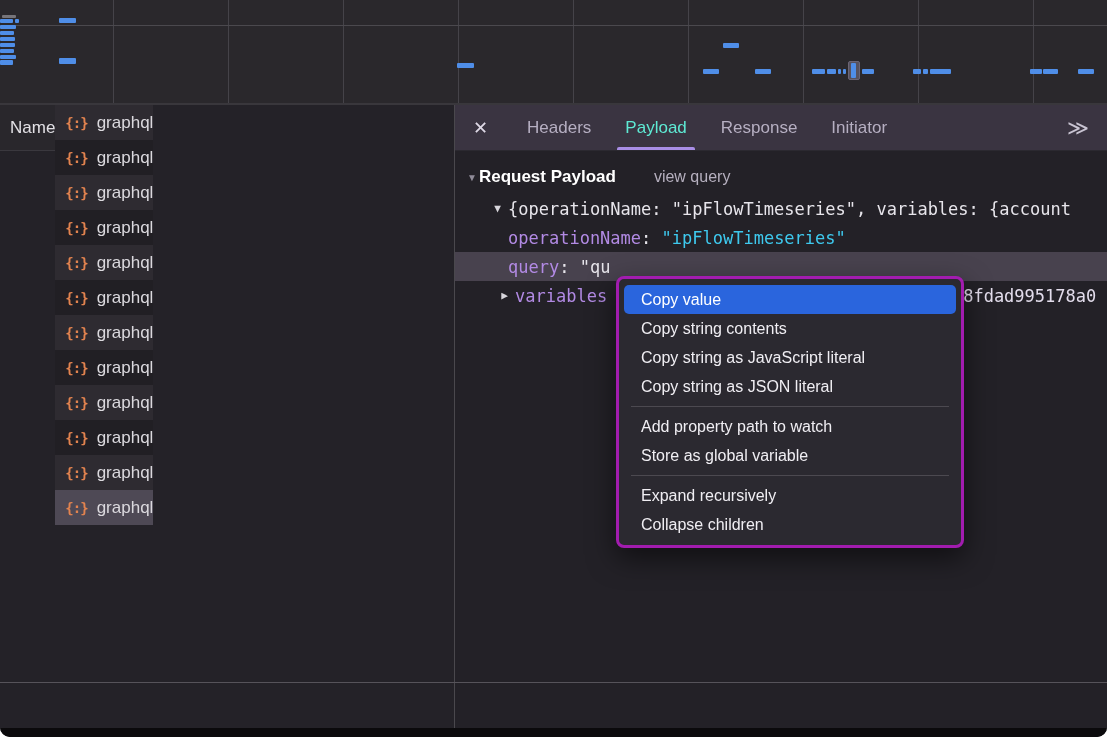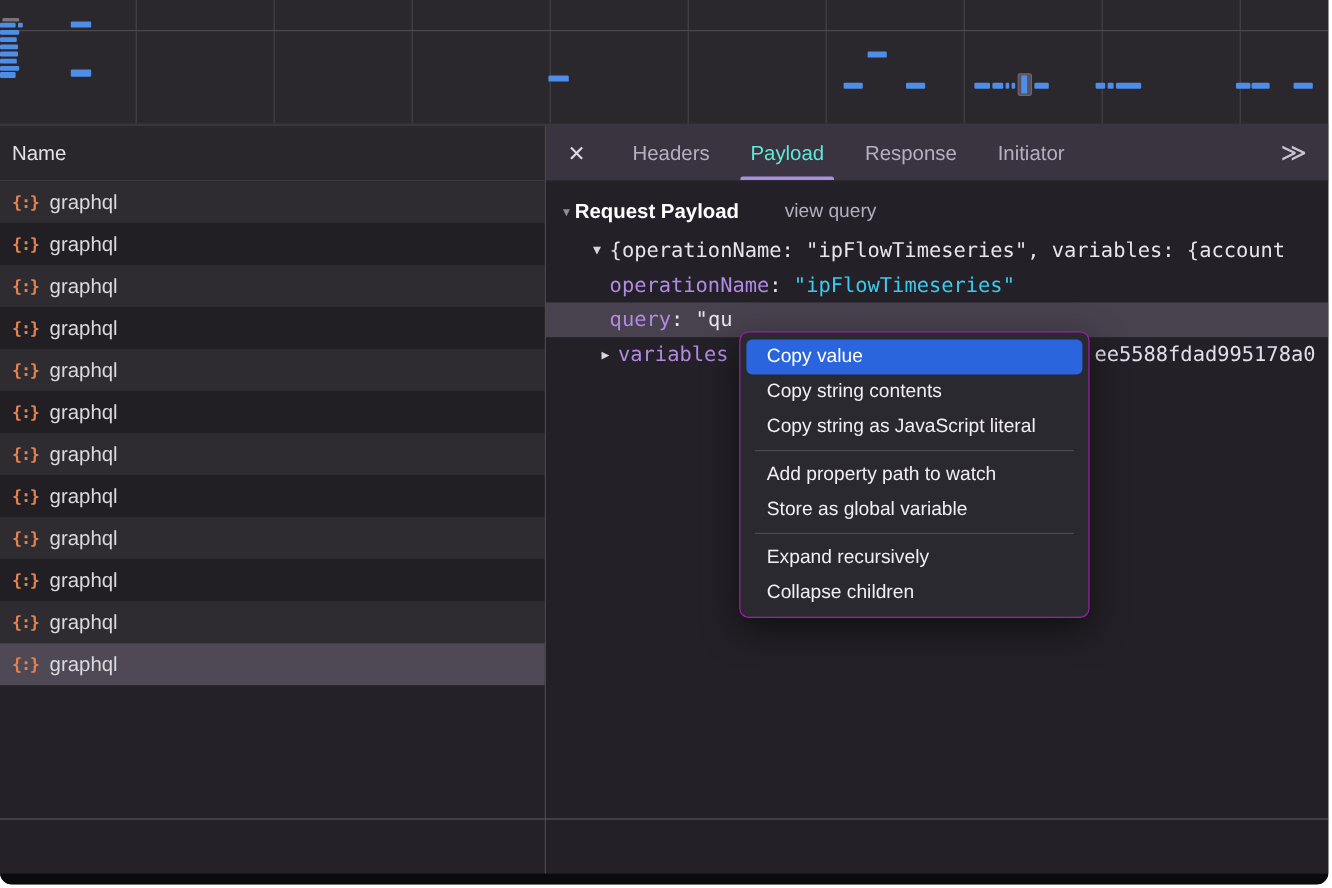--- a/index.html
+++ b/index.html
@@ -10,21 +10,21 @@
   .timeline{position:relative;height:103px;background:#2a282c;border-bottom:2px solid #39373c;overflow:hidden;}
   .vgrid{position:absolute;top:0;bottom:0;width:1px;background:#454349;}
   .hgrid{position:absolute;left:0;right:0;height:1px;background:#4b494e;}
   .tbar{position:absolute;border-radius:1px;}
   .tbar.b{background:var(--bar-blue,#4f8ee8);}
   .tbar.g{background:#77757a;}
   .tbar.m{background:#57525e;border:1px solid #6b6575;box-sizing:border-box;border-radius:2px;}
 
   
   .main{display:flex;height:623px;position:relative;}
-  .left-panel{width:454px;background:#242228;display:flex;flex-direction:column;}
+  .left-panel{width:454px;background:#242228;display:flex;flex-direction:row;}
   .v-divider{width:1px;background:#4a484d;}
   .right-panel{flex:1;background:#232127;overflow:hidden;position:relative;}
 
   
   .name-header{height:46px;background:#29272c;border-bottom:1px solid #3a383e;display:flex;align-items:center;padding-left:10px;box-sizing:border-box;font-size:17px;color:#e2e0e5;}
   .req-row{height:35px;display:flex;align-items:center;padding-left:10px;box-sizing:border-box;}
   .req-row.odd{background:#2e2b31;}
   .req-row.even{background:#211f24;}
   .req-row.selected{background:#4e4955;}
   .json-icon{font-family:"DejaVu Sans Mono",monospace;font-size:14px;font-weight:bold;color:var(--icon-orange,#e2834f);letter-spacing:-1px;margin-right:9px;}
@@ -52,21 +52,21 @@
   .tree-row.selected-row{background:#48424e;}
   .k{color:var(--key-purple,#b28ae4);}
   .s{color:var(--str-cyan,#3ec9ee);}
   .right-frag{position:absolute;left:457px;top:0;height:29px;display:flex;align-items:center;color:#e3ddec;}
 
   
   .h-divider{position:absolute;left:0;width:100%;height:1px;background:#56535a;top:682px;}
   .bottom-strip{position:absolute;left:0;bottom:0;width:100%;height:9px;background:#0b0a0c;}
 
   
-  .context-menu{position:absolute;left:616px;top:276px;width:292px;box-sizing:border-box;background:#2b2930;border:1px solid #a21caf;border-radius:8px;box-shadow:0 10px 28px rgba(0,0,0,.55);padding:6px 0;z-index:50;}
+  .context-menu{position:absolute;left:616px;top:276px;width:348px;box-sizing:border-box;background:#2b2930;border:3px solid #a21caf;border-radius:8px;box-shadow:0 10px 28px rgba(0,0,0,.55);padding:6px 0;z-index:50;}
   .menu-item{font-size:16px;color:#f0eef3;padding:4px 22px;line-height:21px;cursor:default;}
   .menu-item.highlighted{background:var(--select-blue,#2a65dd);margin:0 5px;padding-left:17px;padding-right:17px;border-radius:5px;color:#ffffff;}
   .menu-sep{height:1px;background:#4c4950;margin:5px 12px;}
 </style>
 </head>
 <body>
 
 <div class="window">
 
   <div class="timeline" id="timeline">
@@ -211,20 +211,21 @@
     </div>
   </div>
 
   <div class="h-divider"></div>
   <div class="bottom-strip"></div>
 
   <div class="context-menu" id="context-menu">
       <div class="menu-item highlighted">Copy value</div>
       <div class="menu-item">Copy string contents</div>
       <div class="menu-item">Copy string as JavaScript literal</div>
+      <div class="menu-item">Copy string as JSON literal</div>
       <div class="menu-sep"></div>
       <div class="menu-item">Add property path to watch</div>
       <div class="menu-item">Store as global variable</div>
       <div class="menu-sep"></div>
       <div class="menu-item">Expand recursively</div>
       <div class="menu-item">Collapse children</div>
     </div>
 </div>
 
 </body></html>

